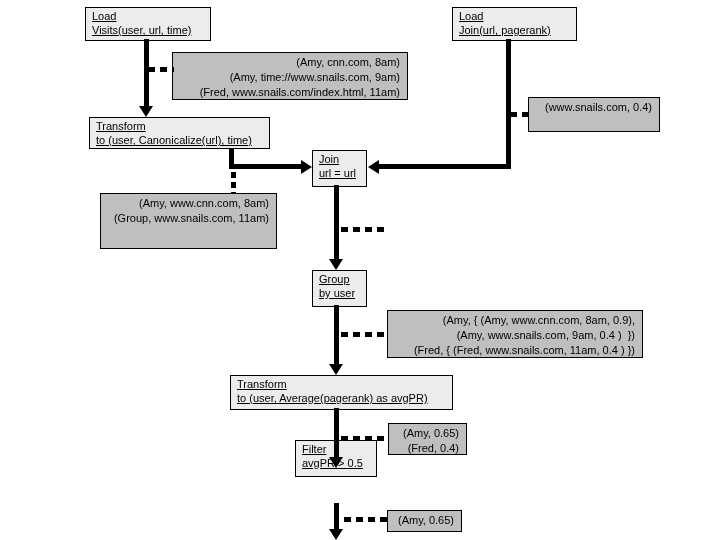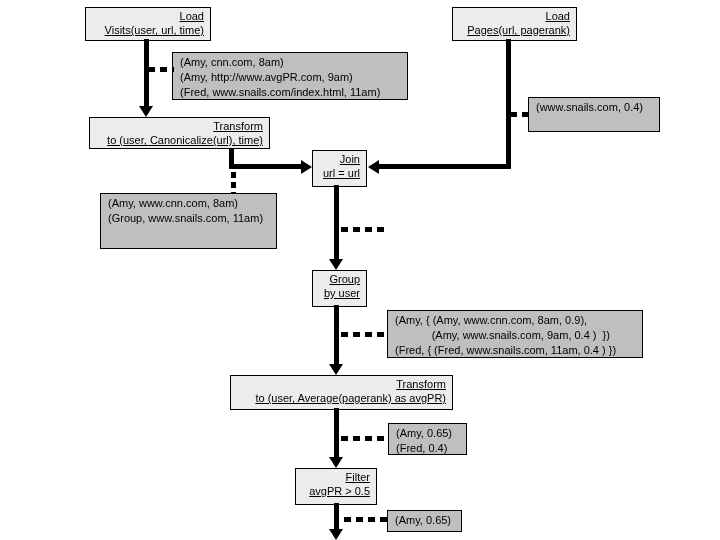--- a/index.html
+++ b/index.html
@@ -2,28 +2,29 @@
 <html><head>
 <meta charset="utf-8">
 <style>
   html,body { margin:0; padding:0; background:#ffffff; }
   .stage {
     position:relative; width:720px; height:540px; background:#ffffff;
     overflow:hidden; font-family:"Liberation Sans", sans-serif; color:#000;
   }
   .op {
     position:absolute; background:#ececec; border:1.5px solid #000;
-    box-sizing:border-box; padding:1px 6px; font-size:11px; line-height:14px;text-align:right;
+    box-sizing:border-box; padding:1px 6px; font-size:11px; line-height:14px;
   }
   .op-title { text-decoration:underline; white-space:pre; }
   .op-sub { white-space:pre;text-decoration:underline; }
   .db {
     position:absolute; background:#bfbfbf; border:1.5px solid #000;
     box-sizing:border-box; padding:2px 7px; font-size:11px; line-height:15px;
     overflow:hidden;
+    text-align:right;
   }
   .dl { white-space:pre; }
   .vline, .hline { position:absolute; background:#000; }
   .dashh { position:absolute; background:repeating-linear-gradient(to right,#000 0 7px,transparent 7px 12px); }
   .dashv { position:absolute; background:repeating-linear-gradient(to bottom,#000 0 6px,transparent 6px 10px); }
   .ar-down { position:absolute; width:0; height:0; border-left:7px solid transparent; border-right:7px solid transparent; border-top:11px solid #000; }
   .ar-left { position:absolute; width:0; height:0; border-top:7px solid transparent; border-bottom:7px solid transparent; border-right:11px solid #000; }
   .ar-right { position:absolute; width:0; height:0; border-top:7px solid transparent; border-bottom:7px solid transparent; border-left:11px solid #000; }
 </style>
 </head>
@@ -31,21 +32,21 @@
 
 <div class="stage">
 
   <div class="op" style="left:85px;top:7px;width:126px;height:34px">
     <div class="op-title">Load</div>
     <div class="op-sub">Visits(user, url, time)</div>
   </div>
 
   <div class="op" style="left:452px;top:7px;width:125px;height:34px">
     <div class="op-title">Load</div>
-    <div class="op-sub">Pages(url, pagerank)</div>
+    <div class="op-sub">Join(url, pagerank)</div>
   </div>
 
   <div class="op" style="left:89px;top:117px;width:181px;height:32px">
     <div class="op-title">Transform</div>
     <div class="op-sub">to (user, Canonicalize(url), time)</div>
   </div>
 
   <div class="op" style="left:312px;top:270px;width:55px;height:37px">
     <div class="op-title">Group</div>
     <div class="op-sub">by user</div>
@@ -54,28 +55,28 @@
   <div class="op" style="left:312px;top:150px;width:55px;height:37px">
     <div class="op-title">Join</div>
     <div class="op-sub">url = url</div>
   </div>
 
   <div class="op" style="left:230px;top:375px;width:223px;height:35px">
     <div class="op-title">Transform</div>
     <div class="op-sub">to (user, Average(pagerank) as avgPR)</div>
   </div>
 
-  <div class="op" style="left:295px;top:468px;width:82px;height:37px">
+  <div class="op" style="left:295px;top:440px;width:82px;height:37px">
     <div class="op-title">Filter</div>
     <div class="op-sub">avgPR &gt; 0.5</div>
   </div>
 
   <div class="db" style="left:172px;top:52px;width:236px;height:48px">
     <div class="dl">(Amy, cnn.com, 8am)</div>
-    <div class="dl">(Amy, http://www.avgPR.com, 9am)</div>
+    <div class="dl">(Amy, time://www.snails.com, 9am)</div>
     <div class="dl">(Fred, www.snails.com/index.html, 11am)</div>
   </div>
 
   <div class="db" style="left:528px;top:97px;width:132px;height:35px">
     <div class="dl">(www.snails.com, 0.4)</div>
   </div>
 
   <div class="db" style="left:100px;top:193px;width:177px;height:56px">
     <div class="dl">(Amy, www.cnn.com, 8am)</div>
     <div class="dl">(Group, www.snails.com, 11am)</div>

